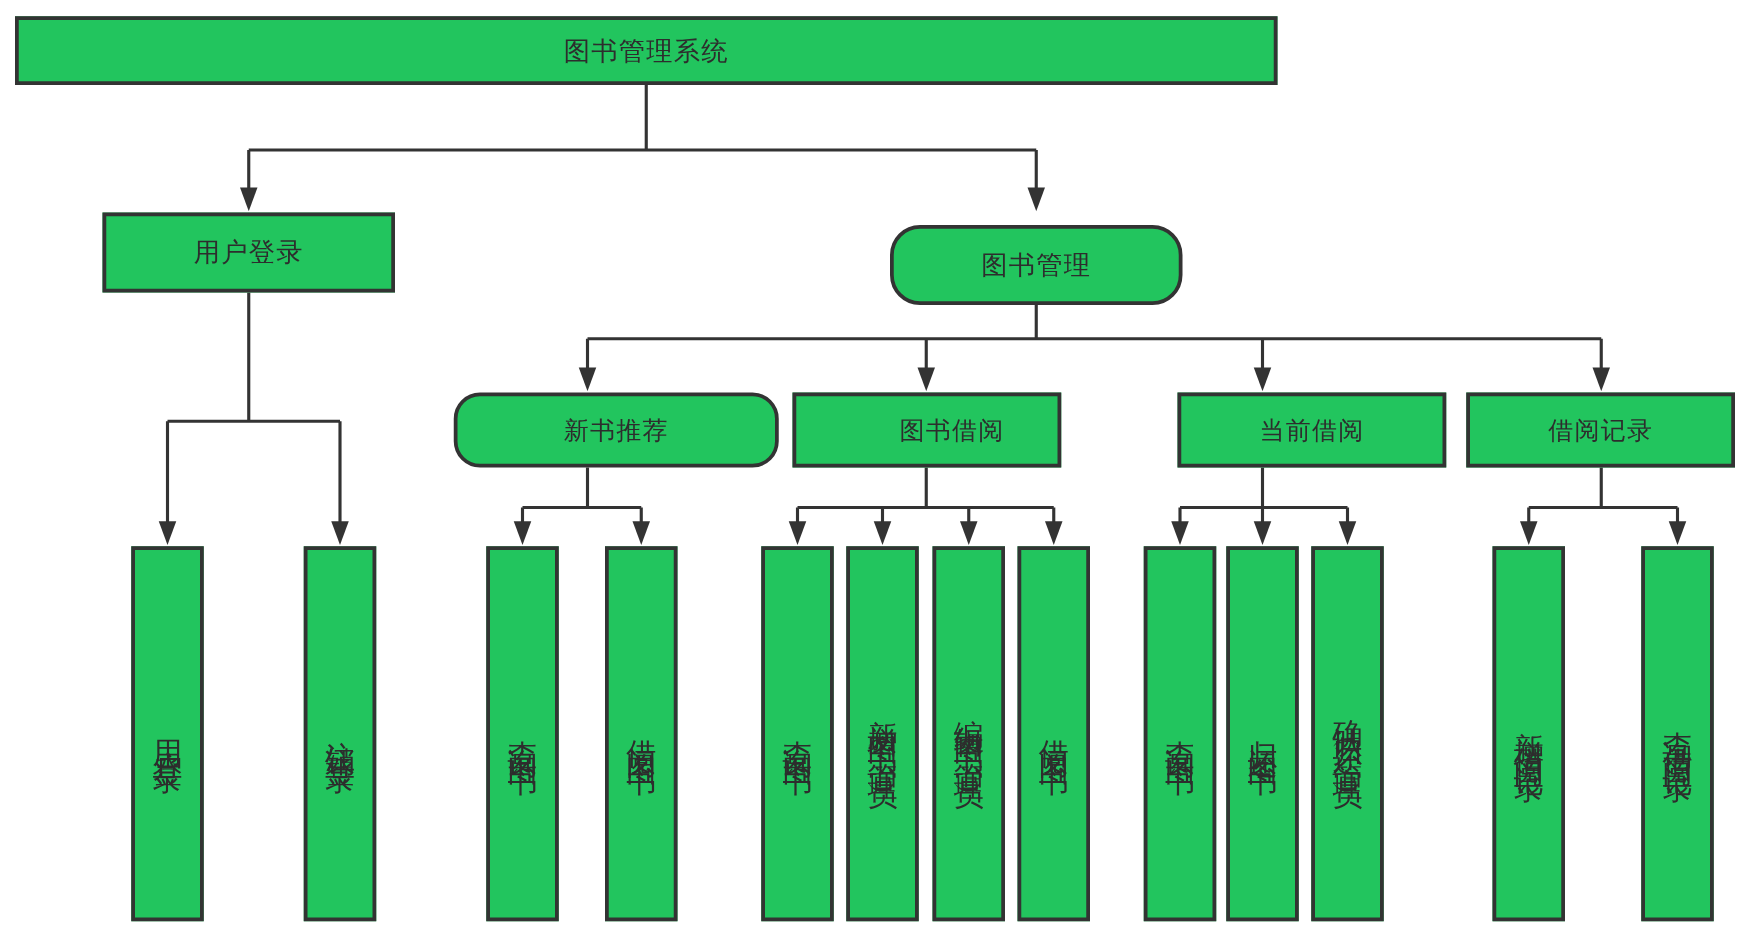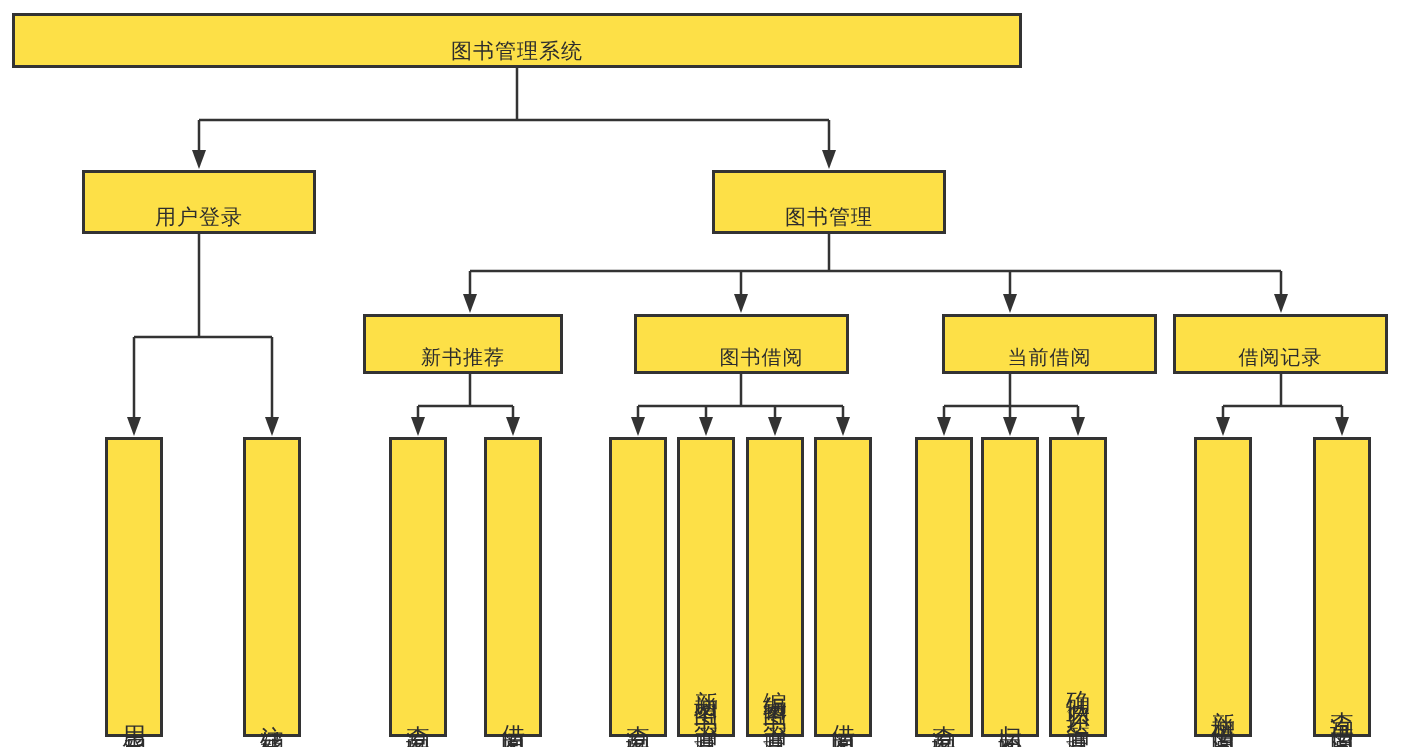--- a/index.html
+++ b/index.html
@@ -13,25 +13,25 @@
   }
   .connector-layer {
     position: absolute;
     left: 0; top: 0;
     width: 1405px; height: 747px;
     pointer-events: none;
   }
   .node {
     position: absolute;
     box-sizing: border-box;
-    background: #fde047;
+    background: #22c55e;
     border: 3px solid #333333;
     color: #2d2d2d;
     display: flex;
-    align-items: flex-end;
+    align-items: center;
     justify-content: center;
     text-align: center;
   }
   .node.h-lg { font-size: 21px; letter-spacing: 1px; }
   .node.h-md { font-size: 20px; letter-spacing: 1px; }
   .leaf .label {
     writing-mode: vertical-rl;
     text-orientation: mixed;
     font-size: 24px;
     line-height: 1;
@@ -44,22 +44,22 @@
     font-size: 19px;
     letter-spacing: 1px;
     color: #a3a3a3;
     text-shadow: 1.5px 1.5px 0 rgba(255,255,255,0.85);
     z-index: 5;
     white-space: nowrap;
   }
   
   #n-root        { left: 12px;   top: 13px;  width: 1010px; height: 55px; }
   #n-user-login  { left: 82px;   top: 170px; width: 234px;  height: 64px; }
-  #n-book-mgmt   { left: 712px;  top: 170px; width: 234px;  height: 64px; }
-  #n-new-rec     { left: 363px;  top: 314px; width: 200px;  height: 60px; }
+  #n-book-mgmt   { left: 712px;  top: 180px; width: 234px;  height: 64px; border-radius: 24px; }
+  #n-new-rec     { left: 363px;  top: 314px; width: 260px;  height: 60px; border-radius: 21px; }
   #n-borrow      { left: 634px;  top: 314px; width: 215px;  height: 60px; padding-left: 40px; }
   #n-current     { left: 903px;  top: 314px; width: 215px;  height: 60px; margin-left: 39px; }
   #n-records     { left: 1173px; top: 314px; width: 215px;  height: 60px; }
   .leaf { top: 437px; width: 58px; height: 300px; }
   #lf-login       { left: 105px;  }
   #lf-logout      { left: 243px;  }
   #lf-query1      { left: 389px;  }
   #lf-borrow1     { left: 484px;  }
   #lf-query2      { left: 609px;  }
   #lf-add-book    { left: 677px;  }

